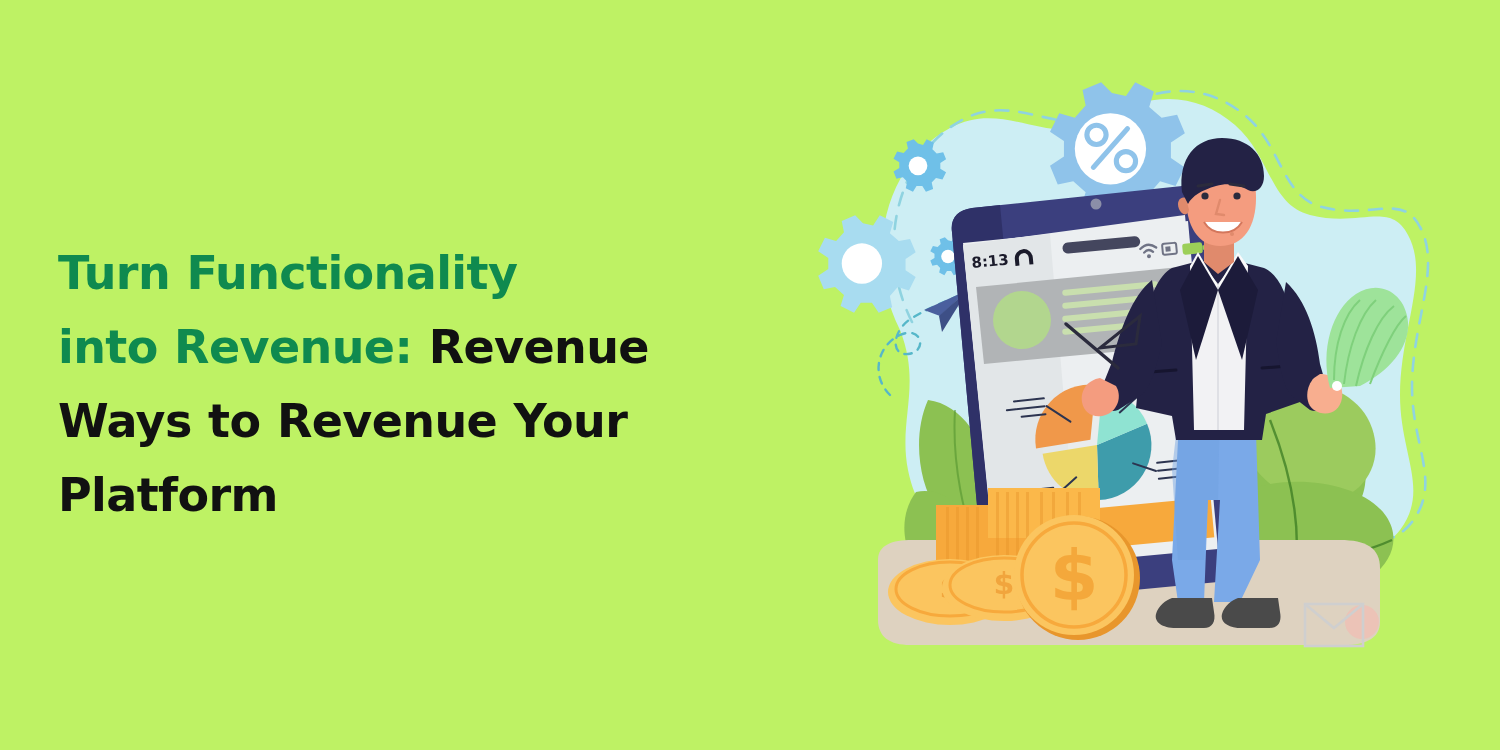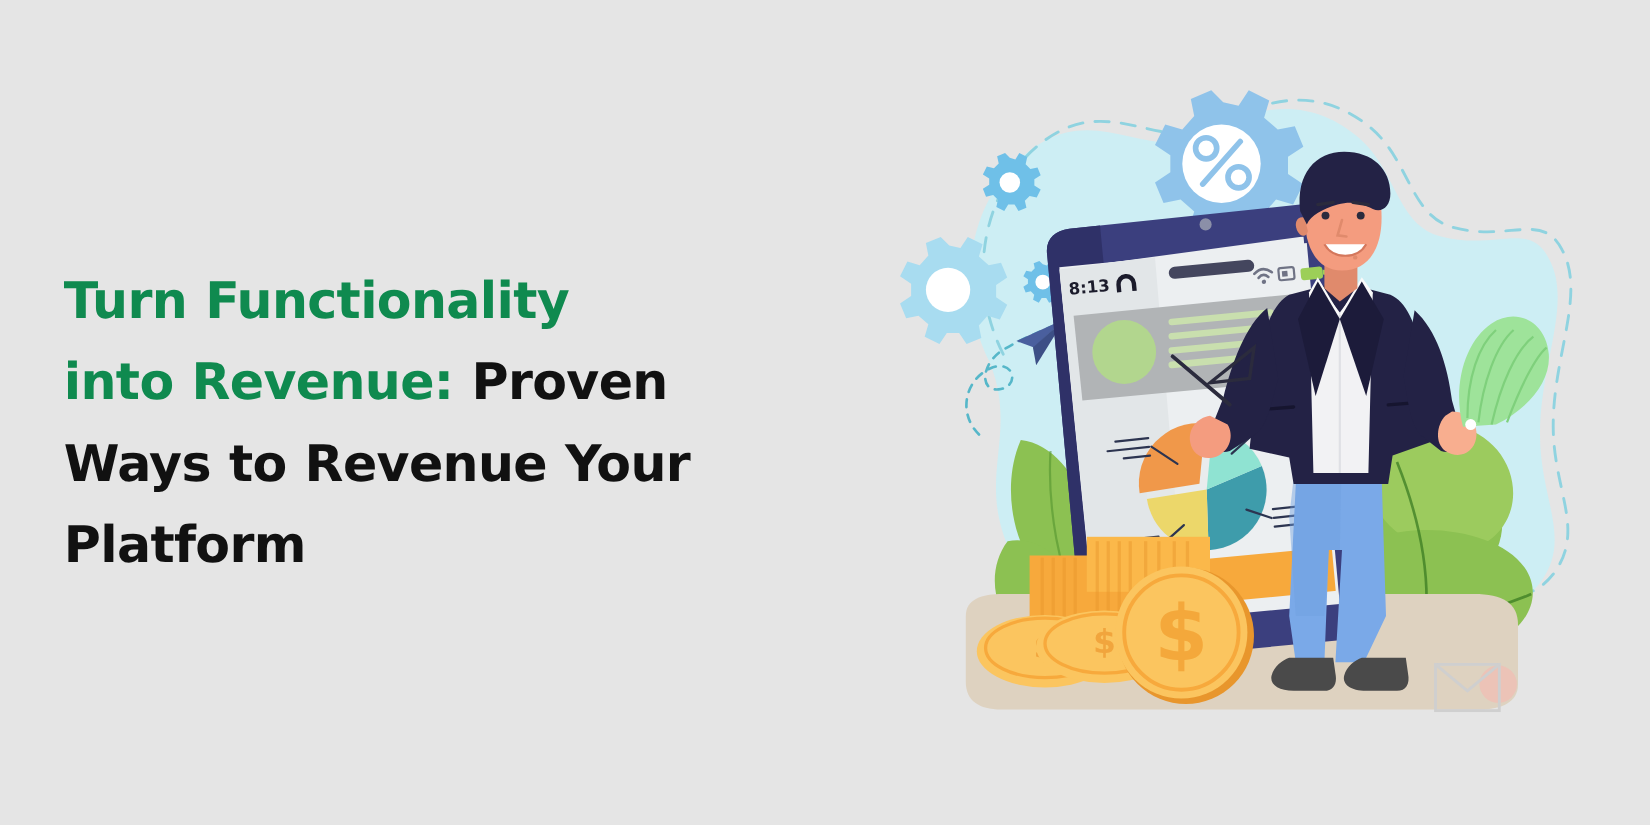--- a/index.html
+++ b/index.html
@@ -10,21 +10,21 @@
   }
   body {
     width: 1500px; height: 750px;
     font-family: "Liberation Sans", sans-serif;
     overflow: hidden;
     position: relative;
   }
   .banner {
     position: relative;
     width: 1500px; height: 750px;
-    background: #e5e5e5;
+    background: #bef264;
     display: flex;
     align-items: center;
   }
 
   
   .copy-col {
     position: absolute;
     left: 58px;
     top: 236px;
     width: 700px;
@@ -51,21 +51,21 @@
     height: 750px;
   }
   .art svg { display: block; width: 700px; height: 750px; }
 </style>
 </head>
 <body>
 
 <div class="banner">
 
   <div class="copy-col">
-    <h1 class="headline"><span class="accent">Turn Functionality</span><br><span class="accent">into Revenue:</span> <span class="plain">Proven</span><br><span class="plain">Ways to Revenue Your</span><br><span class="plain">Platform</span></h1>
+    <h1 class="headline"><span class="accent">Turn Functionality</span><br><span class="accent">into Revenue:</span> <span class="plain">Revenue</span><br><span class="plain">Ways to Revenue Your</span><br><span class="plain">Platform</span></h1>
   </div>
 
   <div class="art">
     <svg viewBox="0 0 700 750" xmlns="http://www.w3.org/2000/svg">
       <defs>
         <clipPath id="phoneScreenClip">
           <path d="M163,245 L385,215 L415,545 L195,565 Z"></path>
         </clipPath>
       </defs>
 

